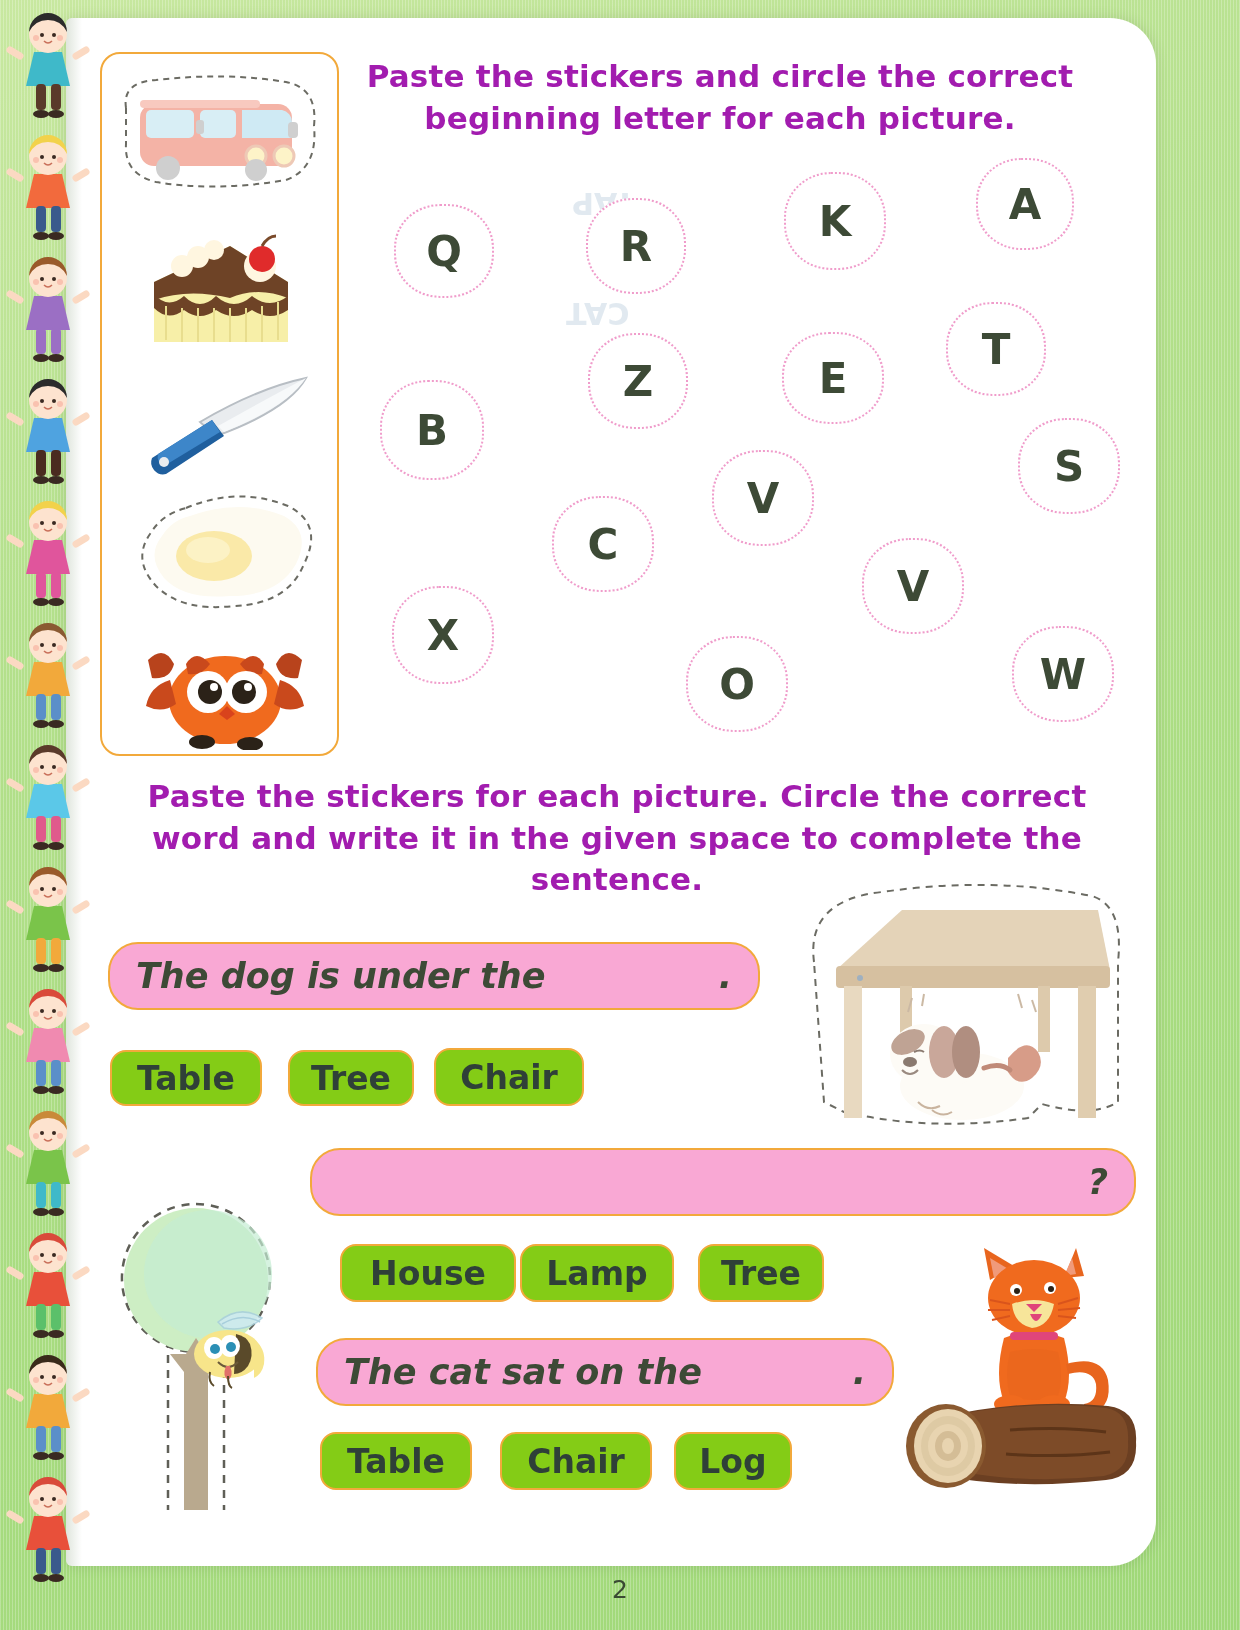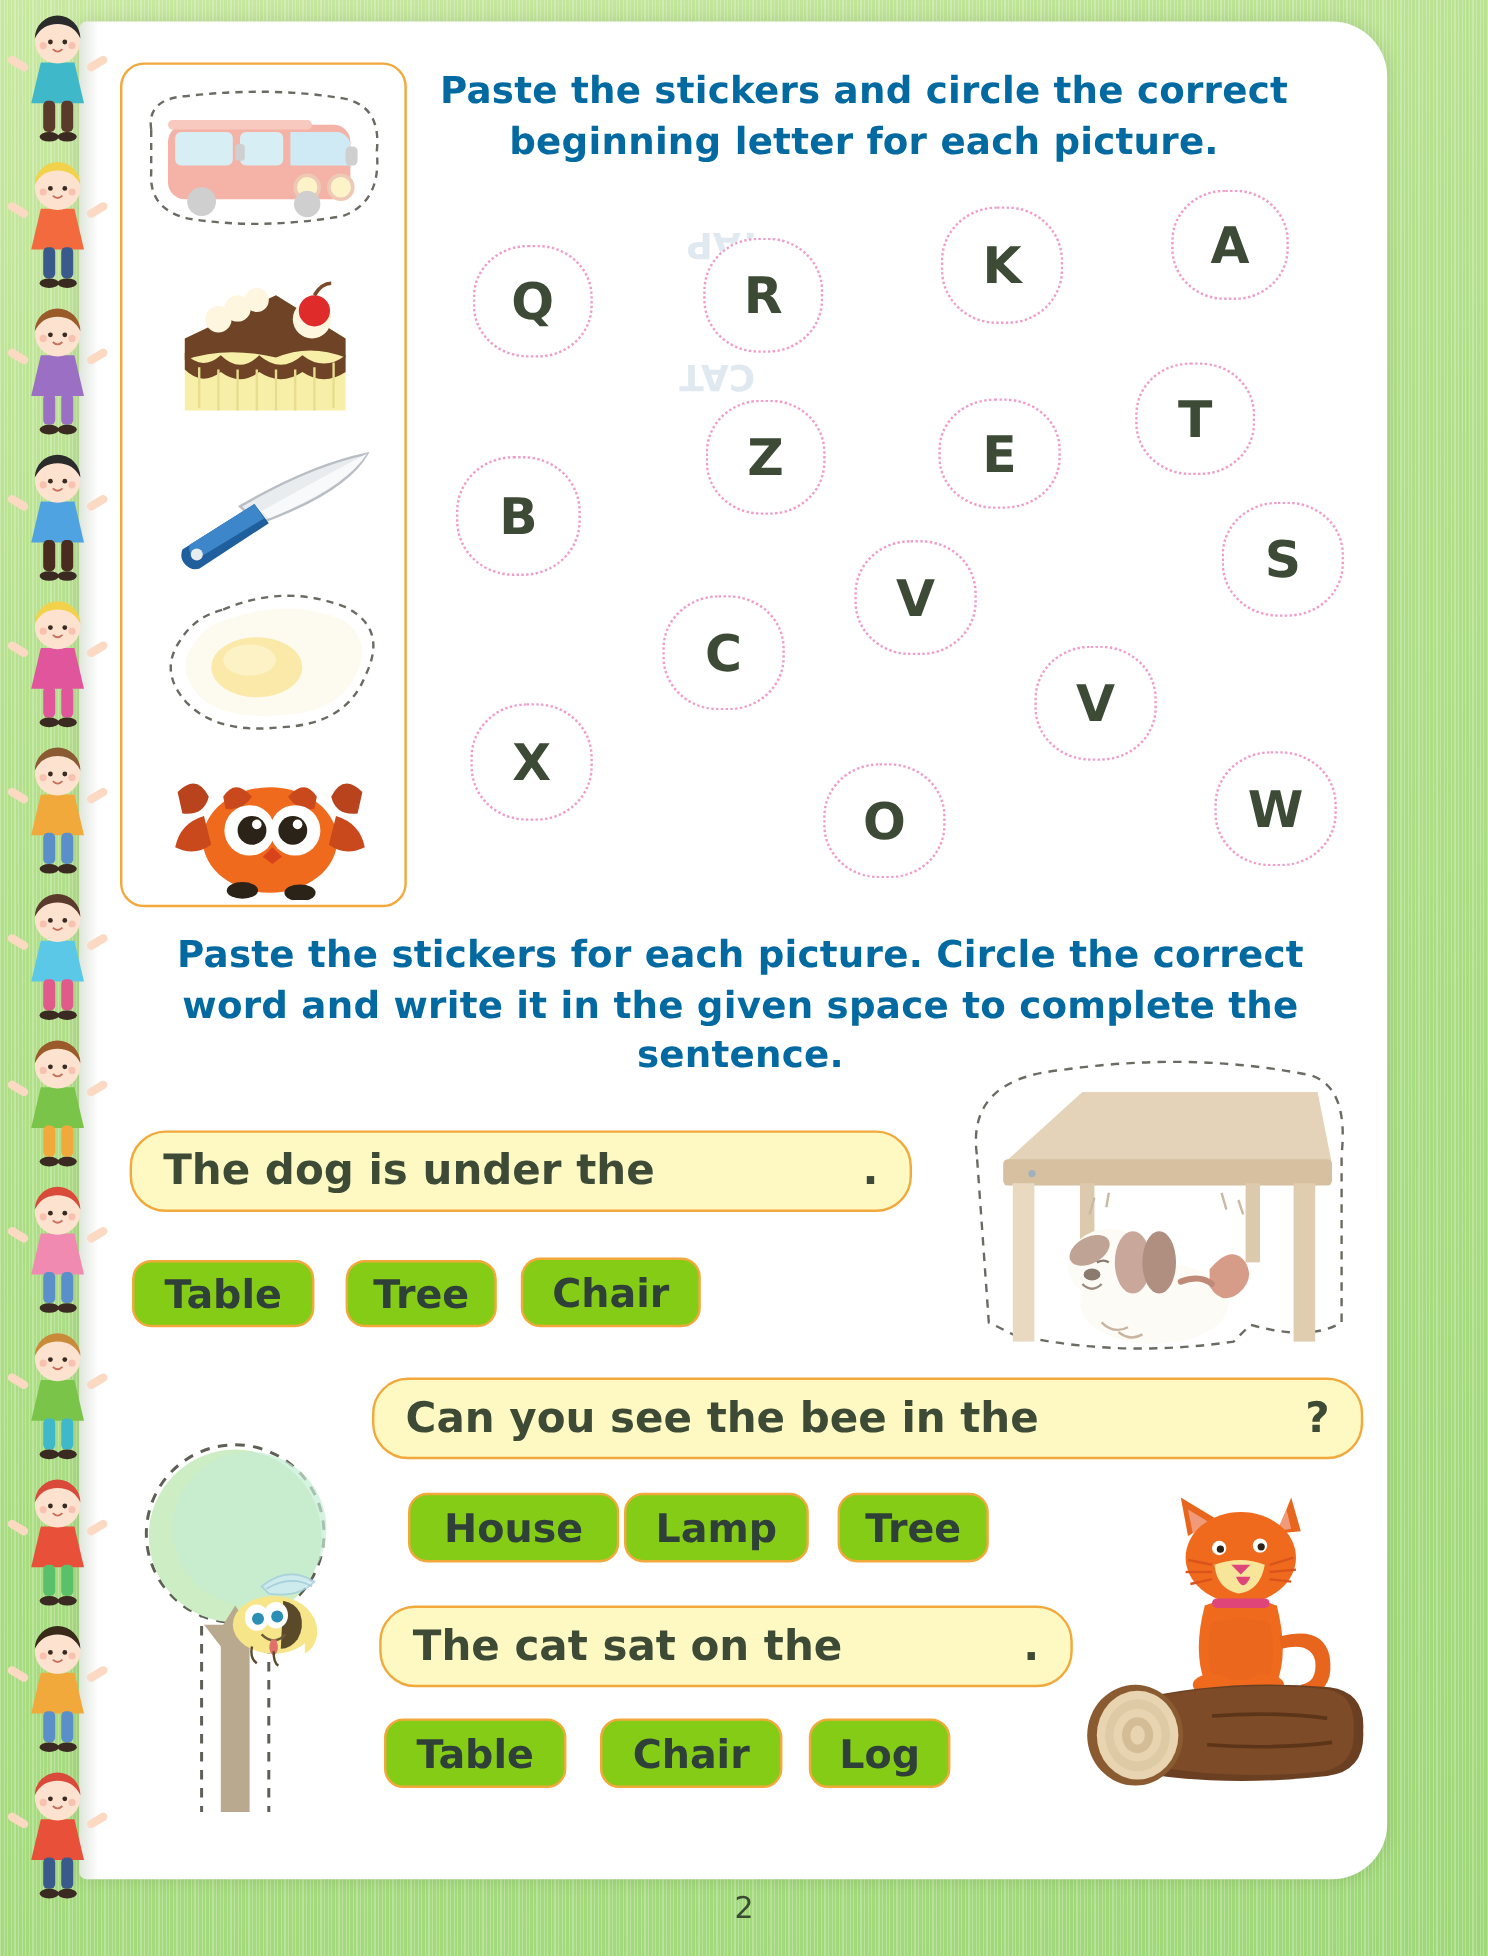--- a/index.html
+++ b/index.html
@@ -38,21 +38,21 @@
   
   .sticker-panel{
     position:absolute;left:100px;top:52px;width:235px;height:700px;
     border:2px solid #f2a93b;border-radius:20px;background:#fff;
   }
   .sticker-slot{position:absolute;}
 
   
   .instr{
     position:absolute;
-    color:#0369a1;
+    color:#a21caf;
     font-family:"DejaVu Sans", sans-serif;
     font-weight:600;
     letter-spacing:.2px;
   }
   #instr-1{left:350px;top:56px;width:740px;text-align:center;font-size:31px;line-height:1.34;}
   #instr-2{left:112px;top:776px;width:1010px;text-align:center;font-size:31px;line-height:1.34;}
 
   
   .letter-bubble{
     position:absolute;
@@ -62,23 +62,24 @@
     background:#fff;
     color:#3d4a36;
     font-weight:700;
     font-size:42px;
     font-family:"DejaVu Sans", sans-serif;
   }
 
   
   .sentence-box{
     position:absolute;
-    border:2px solid #f2a93b;border-radius:30px;background:#fef9c3;
+    border:2px solid #f2a93b;border-radius:30px;background:#f9a8d4;
     display:flex;align-items:center;
     box-sizing:border-box;
+    font-style:italic;
   }
   .sentence-text{
     color:#3d4a36;font-weight:700;font-size:35px;
     font-family:"DejaVu Sans", sans-serif;
     white-space:nowrap;
   }
   .sentence-blank{flex:1 1 auto;}
   .sentence-end{
     color:#3d4a36;font-weight:700;font-size:35px;
     font-family:"DejaVu Sans", sans-serif;
@@ -523,21 +524,20 @@
       <path d="M28,38 q4,10 -2,14 q-6,-4 -2,-14 z" fill="#e0706a"></path>
       <path d="M16,-6 q22,-18 44,-4 q-14,14 -38,10 z" fill="#cfeaf2" opacity=".85" stroke="#a8cfdc" stroke-width="1.5"></path>
       <path d="M20,-4 q20,-12 38,-2" stroke="#a8cfdc" stroke-width="1.5" fill="none"></path>
       <path d="M8,44 q-2,10 4,14" stroke="#5a4a2a" stroke-width="2" fill="none"></path>
       <path d="M26,48 q0,10 4,12" stroke="#5a4a2a" stroke-width="2" fill="none"></path>
     </g>
   </svg>
 </div>
 
 <div class="sentence-box" style="left:310px;top:1148px;width:826px;height:68px;padding:0 26px;">
-  <span class="sentence-text">Can you see the bee in the</span>
   <span class="sentence-blank"></span>
   <span class="sentence-end">?</span>
 </div>
 <div class="chip" style="left:340px;top:1244px;width:176px;height:58px;">House</div>
 <div class="chip" style="left:520px;top:1244px;width:154px;height:58px;">Lamp</div>
 <div class="chip" style="left:698px;top:1244px;width:126px;height:58px;">Tree</div>
 
 <div style="position:absolute;left:890px;top:1236px;width:250px;height:262px;">
   <svg viewBox="0 0 250 262" width="250" height="262">
     <g transform="translate(90,6)">

